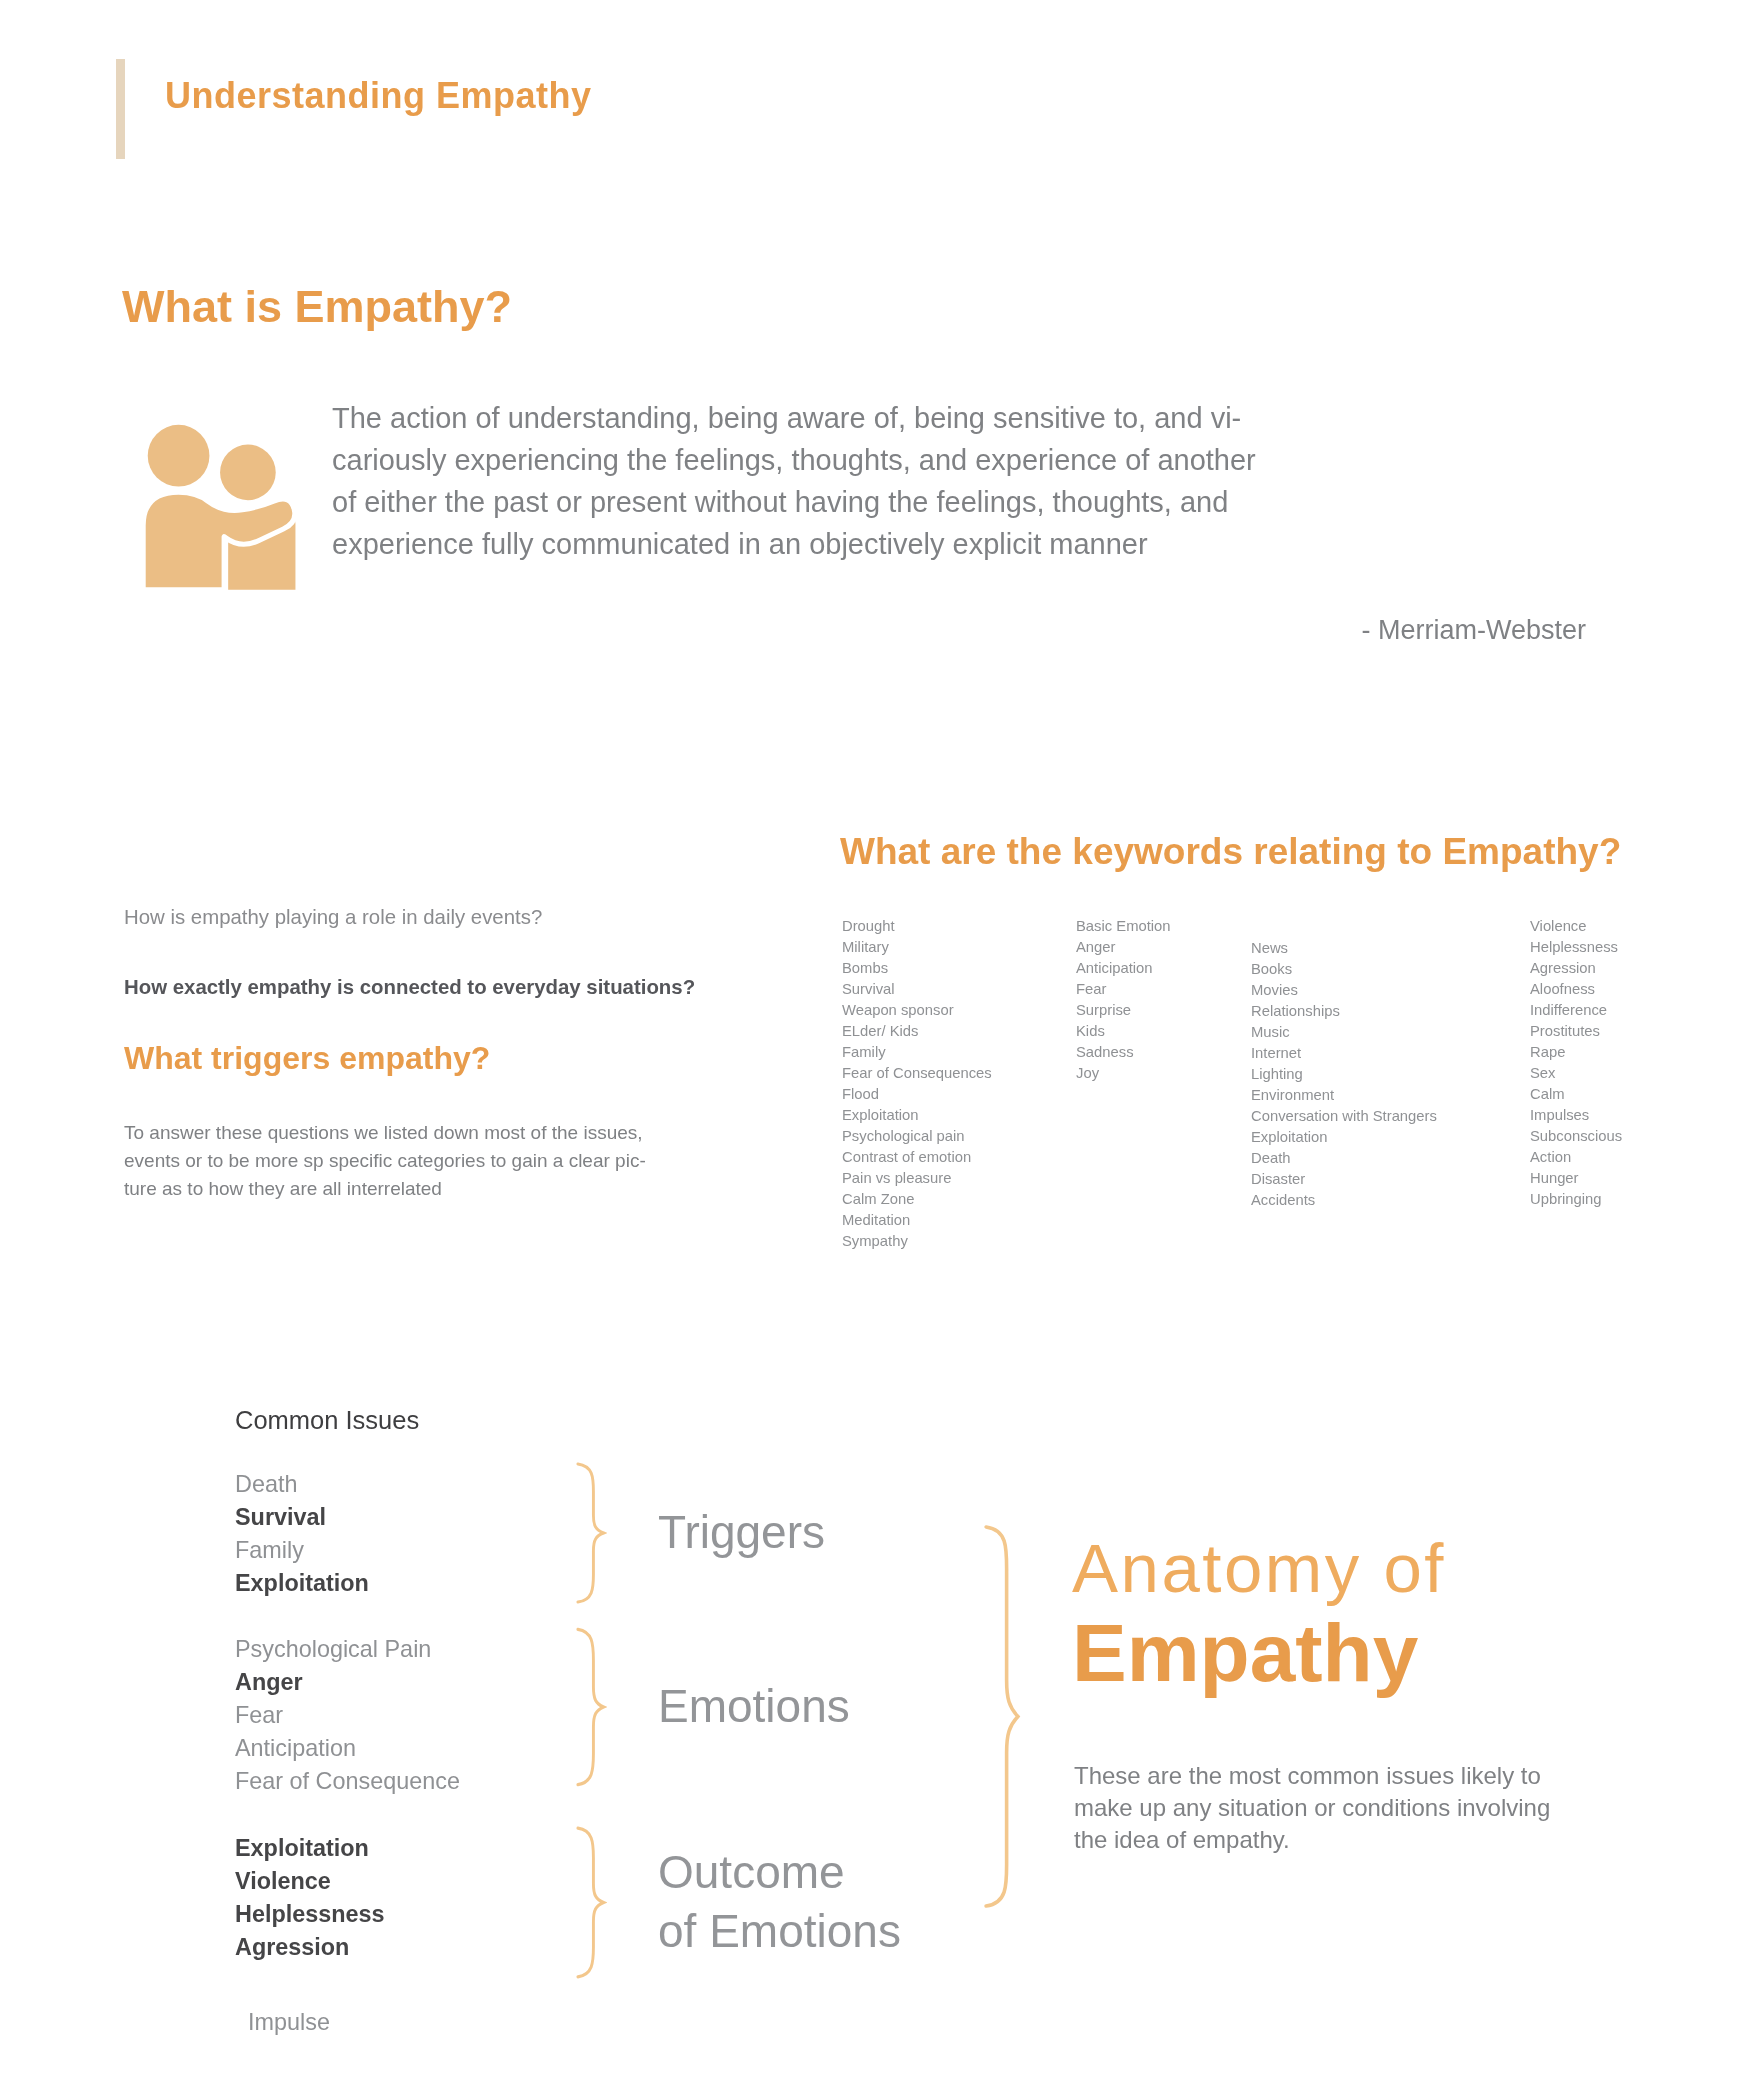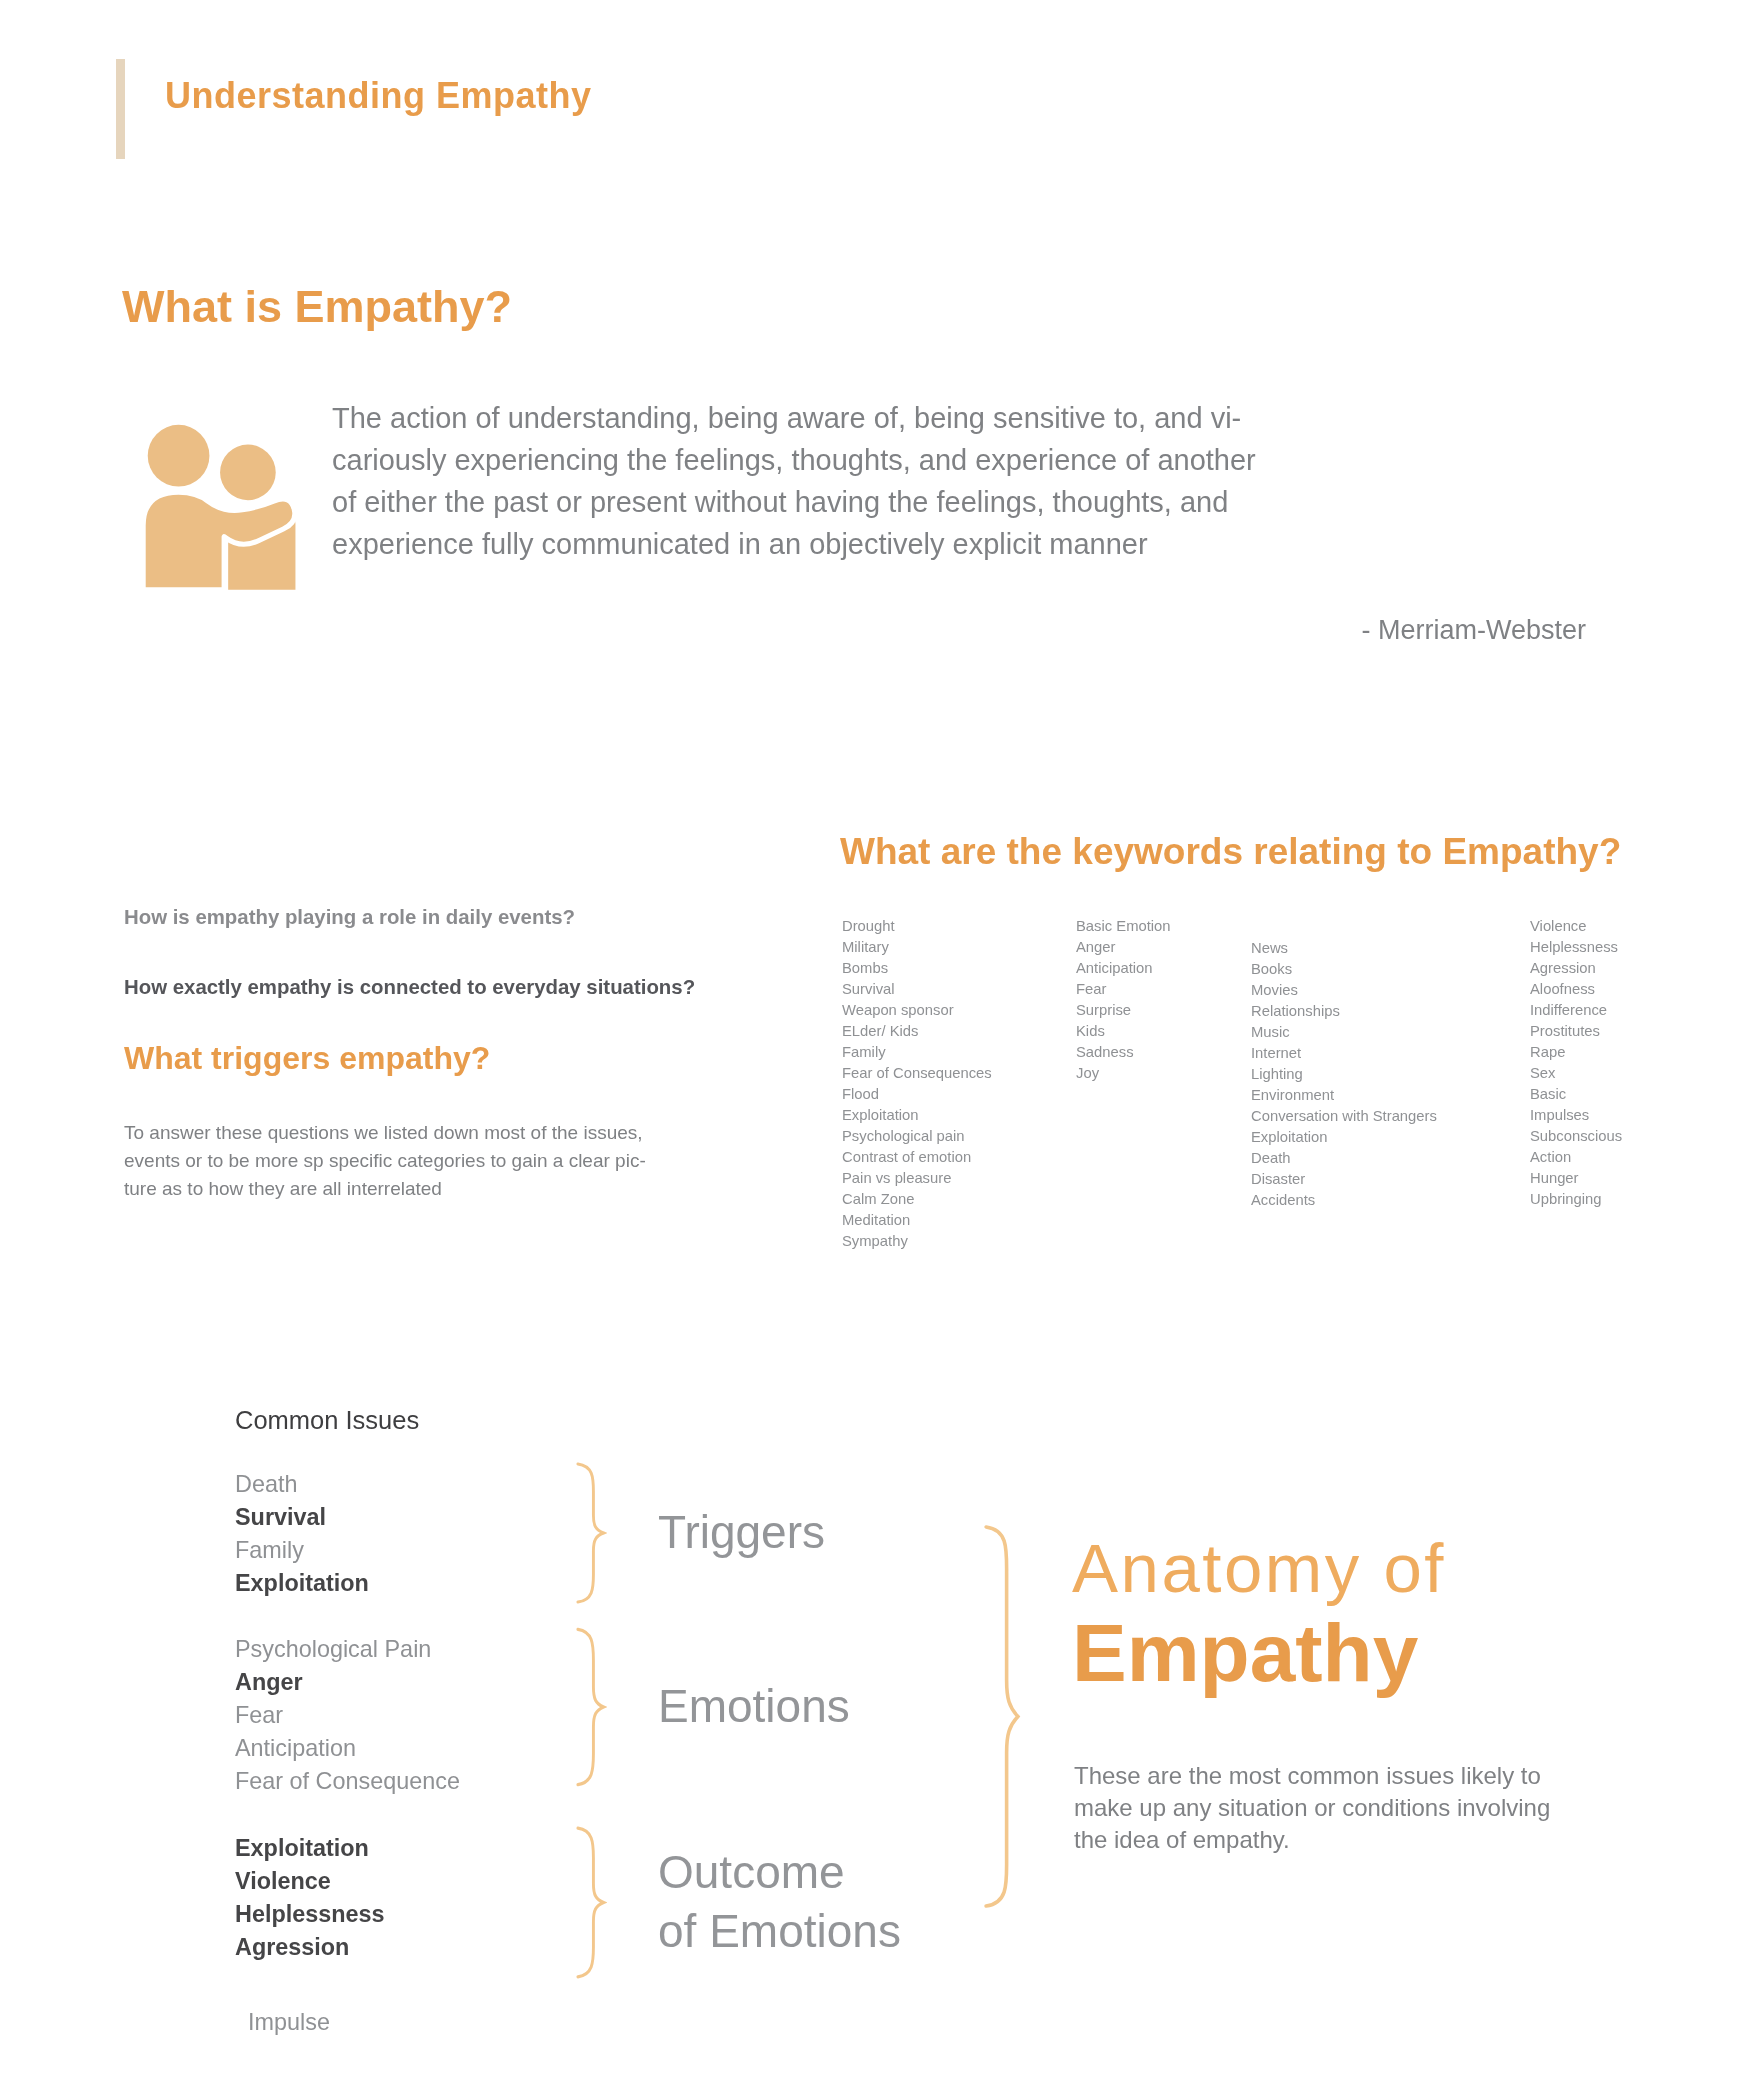--- a/index.html
+++ b/index.html
@@ -28,21 +28,21 @@
   
   .what-heading{position:absolute;left:122px;top:281px;font-size:45px;font-weight:700;color:var(--accent-orange);}
   .icon-wrap{position:absolute;left:128px;top:414px;width:172px;height:177px;}
   .icon-wrap svg{width:100%;height:100%;}
   .icon-wrap .f{fill:var(--icon-tan);}
   .icon-wrap .arm{fill:var(--icon-tan);stroke:#ffffff;stroke-width:10;stroke-linejoin:round;}
   .definition{position:absolute;left:332px;top:397px;width:1192px;font-size:29px;line-height:42px;color:var(--gray-text);white-space:pre-line;}
   .attribution{position:absolute;left:1178px;top:615px;width:408px;font-size:27px;color:var(--gray-text);text-align:right;}
 
   
-  .q1{position:absolute;left:124px;top:906px;font-size:20.4px;font-weight:700;color:var(--q1-gray);}
+  .q1{position:absolute;left:124px;top:906px;font-size:20.4px;font-weight:400;color:var(--q1-gray);}
   .q2{position:absolute;left:124px;top:976px;font-size:20.4px;font-weight:700;color:var(--q2-gray);}
   .triggers-heading{position:absolute;left:124px;top:1040px;font-size:32px;font-weight:700;color:var(--accent-orange);}
   .triggers-para{position:absolute;left:124px;top:1119px;width:678px;font-size:19px;line-height:28px;color:var(--gray-text);white-space:pre-line;}
 
   
   .kw-heading{position:absolute;left:840px;top:831px;font-size:37px;font-weight:700;color:var(--accent-orange);}
   .kw-col{position:absolute;top:916px;width:224px;font-size:14.8px;line-height:21px;color:var(--muted-gray);}
   .kw-col.c1{left:842px;}
   .kw-col.c2{left:1076px;}
   .kw-col.c3{left:1251px;margin-top:22px;}
@@ -146,21 +146,21 @@
     </div>
   <div class="kw-col c4">
       <div class="kw">Violence</div>
       <div class="kw">Helplessness</div>
       <div class="kw">Agression</div>
       <div class="kw">Aloofness</div>
       <div class="kw">Indifference</div>
       <div class="kw">Prostitutes</div>
       <div class="kw">Rape</div>
       <div class="kw">Sex</div>
-      <div class="kw">Basic</div>
+      <div class="kw">Calm</div>
       <div class="kw">Impulses</div>
       <div class="kw">Subconscious</div>
       <div class="kw">Action</div>
       <div class="kw">Hunger</div>
       <div class="kw">Upbringing</div>
     </div>
 
   <h4 class="common-issues">Common Issues</h4>
 
   <div class="group g1">

